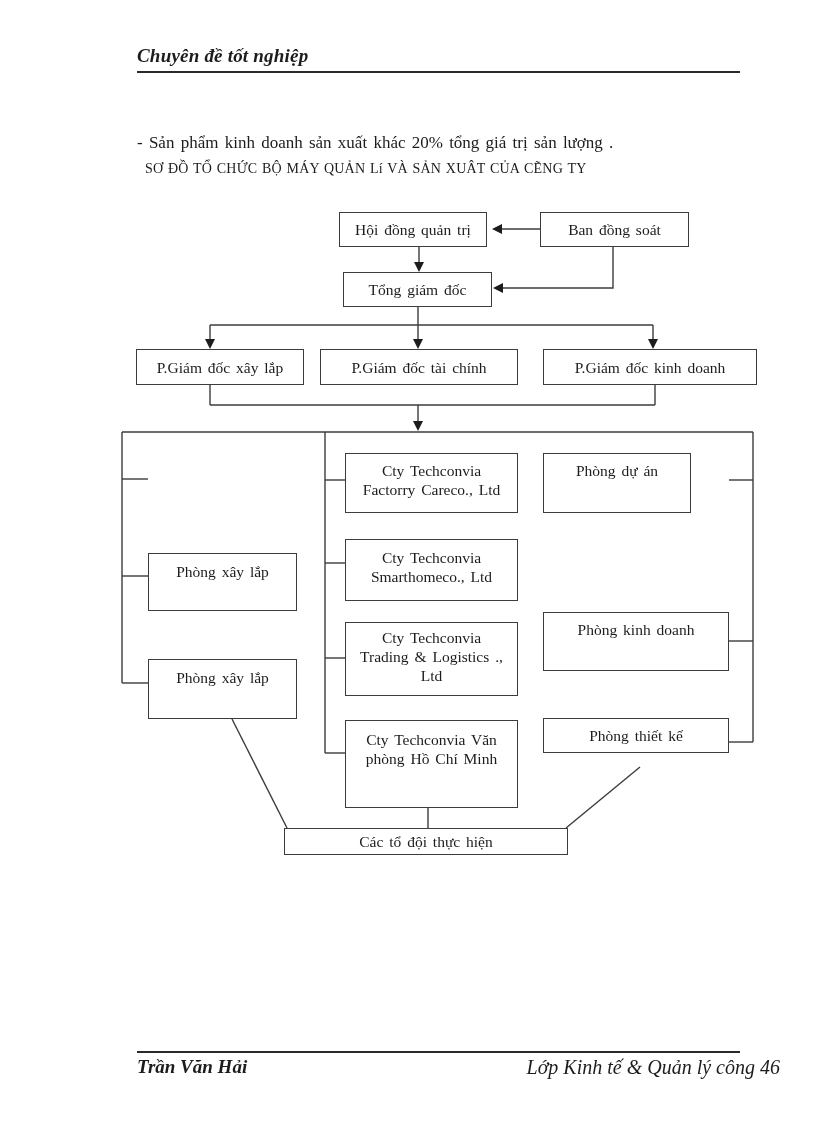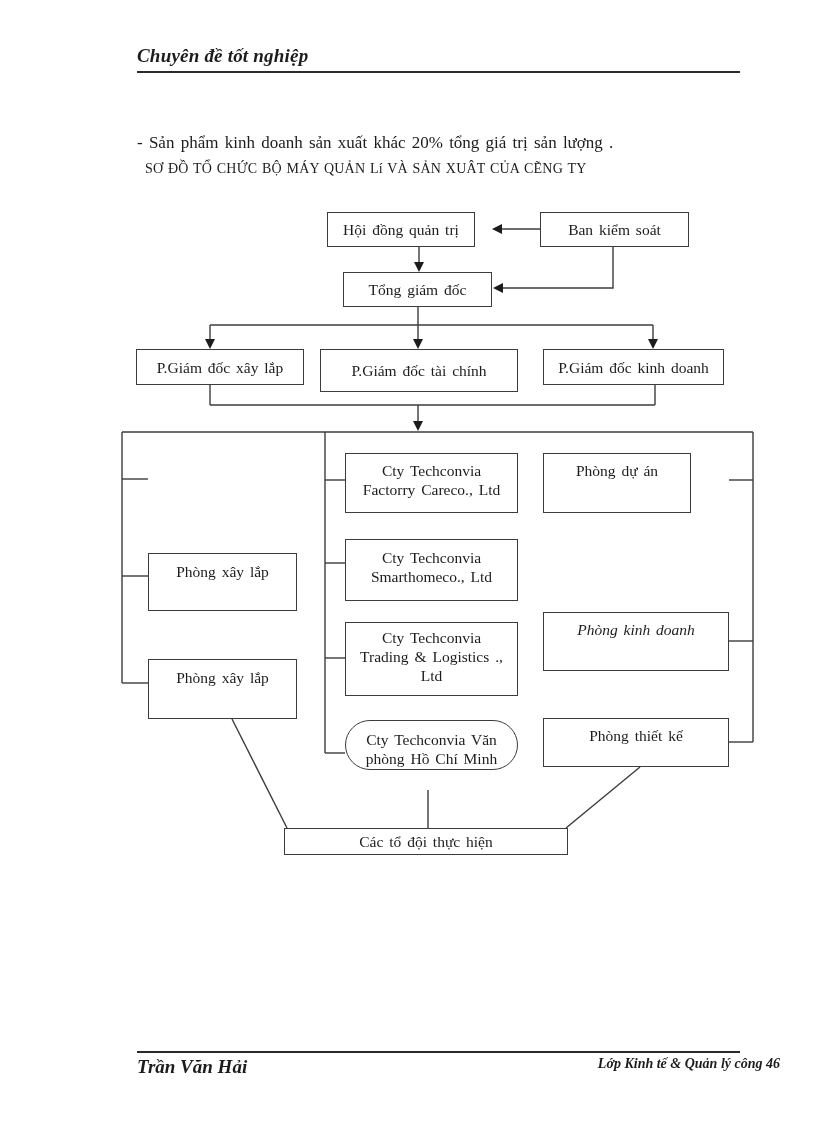--- a/index.html
+++ b/index.html
@@ -26,21 +26,21 @@
   .ftr-rule{
     position:absolute;left:137px;top:1051px;width:603px;height:0;
     border-top:2px solid #2a2a2a;
   }
   .ftr-left{
     position:absolute;left:137px;top:1056px;
     font-size:19px;font-weight:bold;font-style:italic;
   }
   .ftr-right{
     position:absolute;right:76px;top:1056px;
-    font-size:14px;font-weight:bold;font-style:italic;
+    font-size:20px;font-weight:normal;font-style:italic;
   }
   
   .bullet-line{
     position:absolute;left:137px;top:133px;
     font-size:17px;word-spacing:2px;
   }
   .diagram-title{
     position:absolute;left:145px;top:161px;
     font-size:14px;word-spacing:1px;letter-spacing:.2px;
   }
@@ -52,40 +52,40 @@
     background:#ffffff;
     border:1.5px solid #3c3c3c;
     font-size:15.5px;
     text-align:center;
     white-space:pre-line;
     line-height:19px;
     word-spacing:2px;
   }
   .obox.vcenter{display:flex;align-items:center;justify-content:center;}
   
-  .b-hoidong   {left:327px;top:212px;width:148px;height:35px;}
+  .b-hoidong   {left:339px;top:212px;width:148px;height:35px;}
   .b-bankiemsoat{left:540px;top:212px;width:149px;height:35px;}
   .b-tonggiamdoc{left:343px;top:272px;width:149px;height:35px;}
   
   .b-pgd-xl {left:136px;top:349px;width:168px;height:36px;}
-  .b-pgd-tc {left:320px;top:349px;width:198px;height:43px;}
-  .b-pgd-kd {left:543px;top:349px;width:181px;height:36px;}
+  .b-pgd-tc {left:320px;top:349px;width:198px;height:36px;}
+  .b-pgd-kd {left:543px;top:349px;width:214px;height:36px;}
   
   .b-tckt {left:148px;top:454px;width:148px;height:58px;padding-top:5px;}
   .b-xl1  {left:148px;top:553px;width:149px;height:58px;padding-top:8px;}
   .b-xl2  {left:148px;top:659px;width:149px;height:60px;padding-top:8px;}
   
   .b-factorry {left:345px;top:453px;width:173px;height:60px;padding-top:7px;}
   .b-smart    {left:345px;top:539px;width:173px;height:62px;padding-top:8px;}
   .b-trading  {left:345px;top:622px;width:173px;height:74px;padding-top:5px;}
-  .b-vphcm    {left:345px;top:720px;width:173px;height:50px;padding-top:9px;border-radius:28px;}
+  .b-vphcm    {left:345px;top:720px;width:173px;height:88px;padding-top:9px;}
   
   .b-duan {left:543px;top:453px;width:148px;height:60px;padding-top:7px;}
-  .b-kd   {left:543px;top:612px;width:186px;height:59px;padding-top:7px;font-style:italic;}
-  .b-tk   {left:543px;top:718px;width:186px;height:49px;padding-top:7px;}
+  .b-kd   {left:543px;top:612px;width:186px;height:59px;padding-top:7px;}
+  .b-tk   {left:543px;top:718px;width:186px;height:35px;padding-top:7px;}
   
   .b-todoi{left:284px;top:828px;width:284px;height:27px;}
 </style>
 </head>
 <body>
 
 <div class="page">
 
   <div class="hdr-title">Chuyên đề tốt nghiệp</div>
   <div class="hdr-rule"></div>
@@ -142,21 +142,21 @@
 
       <polygon points="414,262 424,262 419,272"></polygon>
       <polygon points="205,339 215,339 210,349"></polygon>
       <polygon points="413,339 423,339 418,349"></polygon>
       <polygon points="648,339 658,339 653,349"></polygon>
       <polygon points="413,421 423,421 418,431"></polygon>
     </g>
   </svg>
 
   <div class="obox vcenter b-hoidong">Hội đồng quản trị</div>
-  <div class="obox vcenter b-bankiemsoat">Ban kiểm soát</div>
+  <div class="obox vcenter b-bankiemsoat">Ban đồng soát</div>
   <div class="obox vcenter b-tonggiamdoc">Tổng giám đốc</div>
 
   <div class="obox vcenter b-pgd-xl">P.Giám  đốc xây lắp</div>
   <div class="obox vcenter b-pgd-tc">P.Giám  đốc tài chính</div>
   <div class="obox vcenter b-pgd-kd">P.Giám  đốc kinh  doanh</div>
 
   <div class="obox b-xl1">Phòng xây lắp</div>
   <div class="obox b-xl2">Phòng xây lắp</div>
 
   <div class="obox b-factorry">Cty Techconvia

